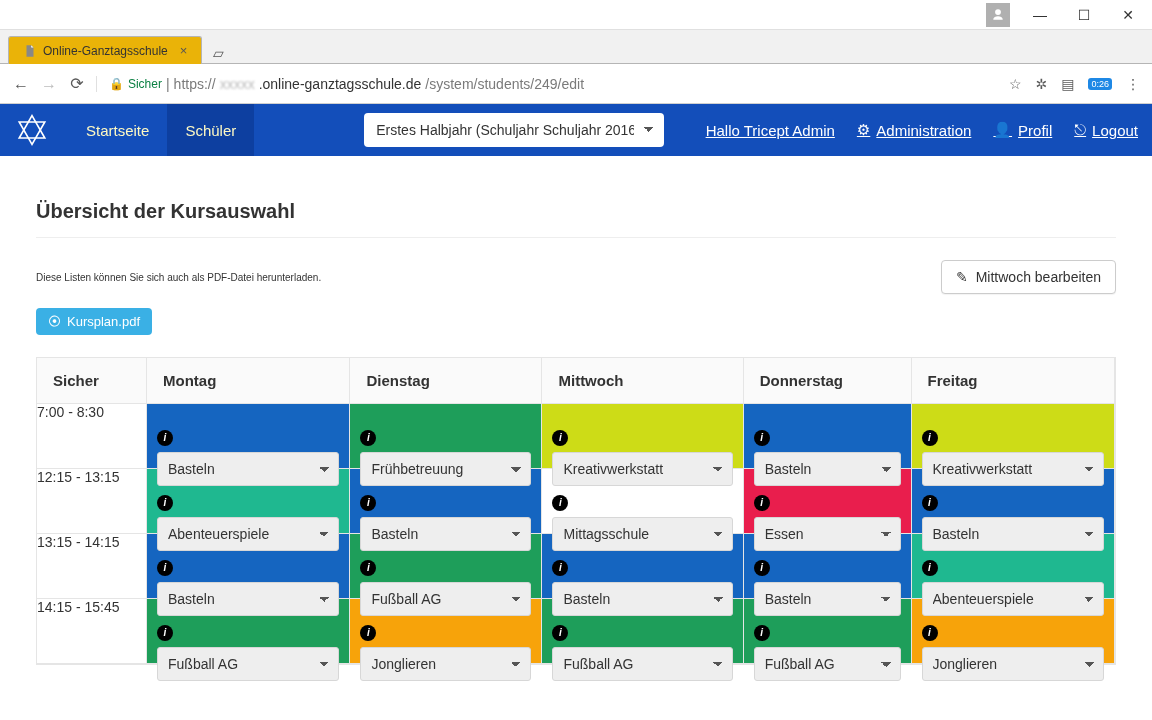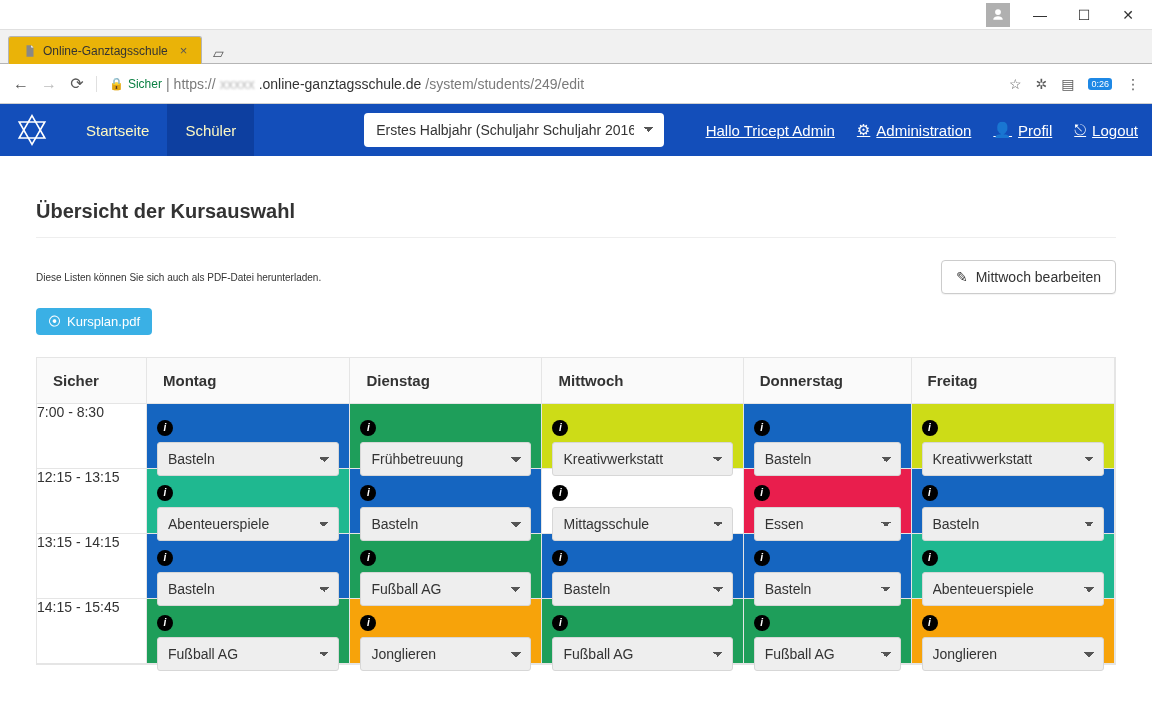--- a/index.html
+++ b/index.html
@@ -47,21 +47,21 @@
 .subtext { font-size:10px; color:#333; }
 .edit-btn { background:#fff; border:1px solid #ccc; border-radius:4px; padding:8px 14px; display:flex; align-items:center; gap:8px; font-size:14px; color:#333; box-shadow:0 1px 1px rgba(0,0,0,.05); }
 .pdf-btn { background:#3ab0e5; color:#fff; border:none; border-radius:4px; padding:6px 12px; font-size:13px; display:inline-flex; align-items:center; gap:6px; margin-bottom:22px; }
 
 .sched { width:100%; border:1px solid #e5e5e5; border-collapse:separate; border-spacing:0; }
 .sched th { background:#fafafa; text-align:left; font-weight:700; font-size:15px; padding:14px 16px; border-bottom:1px solid #e5e5e5; border-right:1px solid #e5e5e5; }
 .sched td { padding:0; border-right:1px solid #e5e5e5; border-bottom:1px solid #e5e5e5; vertical-align:top; }
 .sched th:first-child, .sched td:first-child { width:110px; }
 .sched th:nth-child(n+2), .sched td:nth-child(n+2) { width:calc((100% - 110px)/5); }
 .time-cell { padding:22px 14px 14px; font-size:14px; color:#333; background:#fff; }
-.slot { padding:14px 10px 12px; height:64px; }
+.slot { padding:24px 10px 12px; height:64px; }
 .slot .info { width:16px; height:16px; border-radius:50%; background:#000; color:#fff; display:inline-flex; align-items:center; justify-content:center; font-size:10px; font-weight:700; font-style:italic; margin-bottom:6px; }
 .slot select { width:100%; height:34px; background:#eeeeee; border:1px solid #d7d7d7; border-radius:3px; padding:0 26px 0 10px; font-size:14px; color:#333; appearance:none; background-image: linear-gradient(45deg, transparent 50%, #555 50%), linear-gradient(135deg, #555 50%, transparent 50%); background-position: calc(100% - 14px) 14px, calc(100% - 9px) 14px; background-size:5px 5px,5px 5px; background-repeat:no-repeat; }
 
 
 .c-blue { background:#1565c0; }
 .c-green { background:#1e9e5a; }
 .c-yellow { background:#cddc17; }
 .c-teal { background:#1fb890; }
 .c-white { background:#fff; }
 .c-red { background:#e91e4d; }

